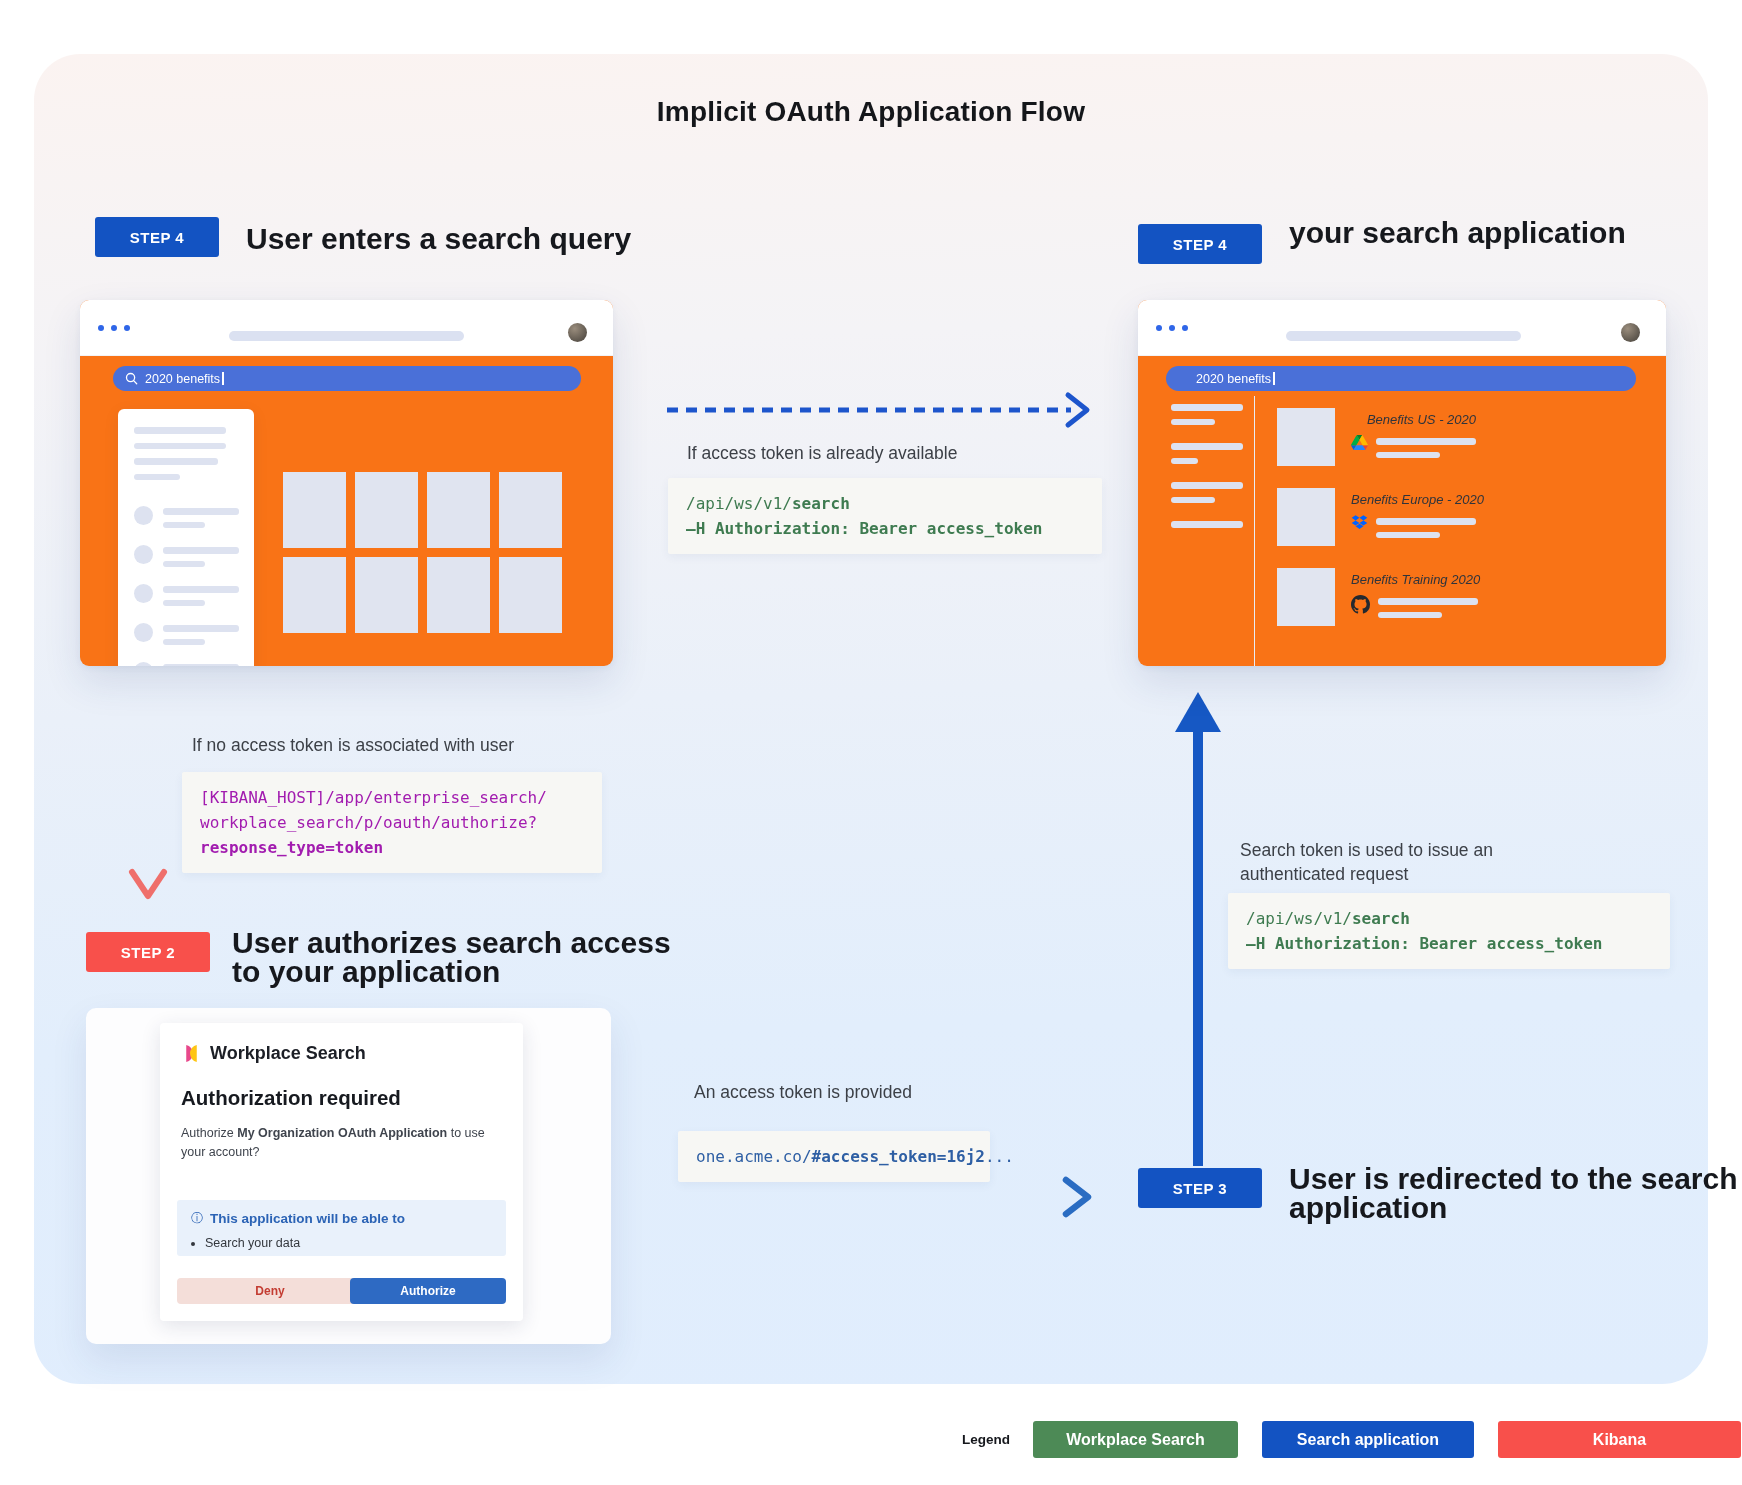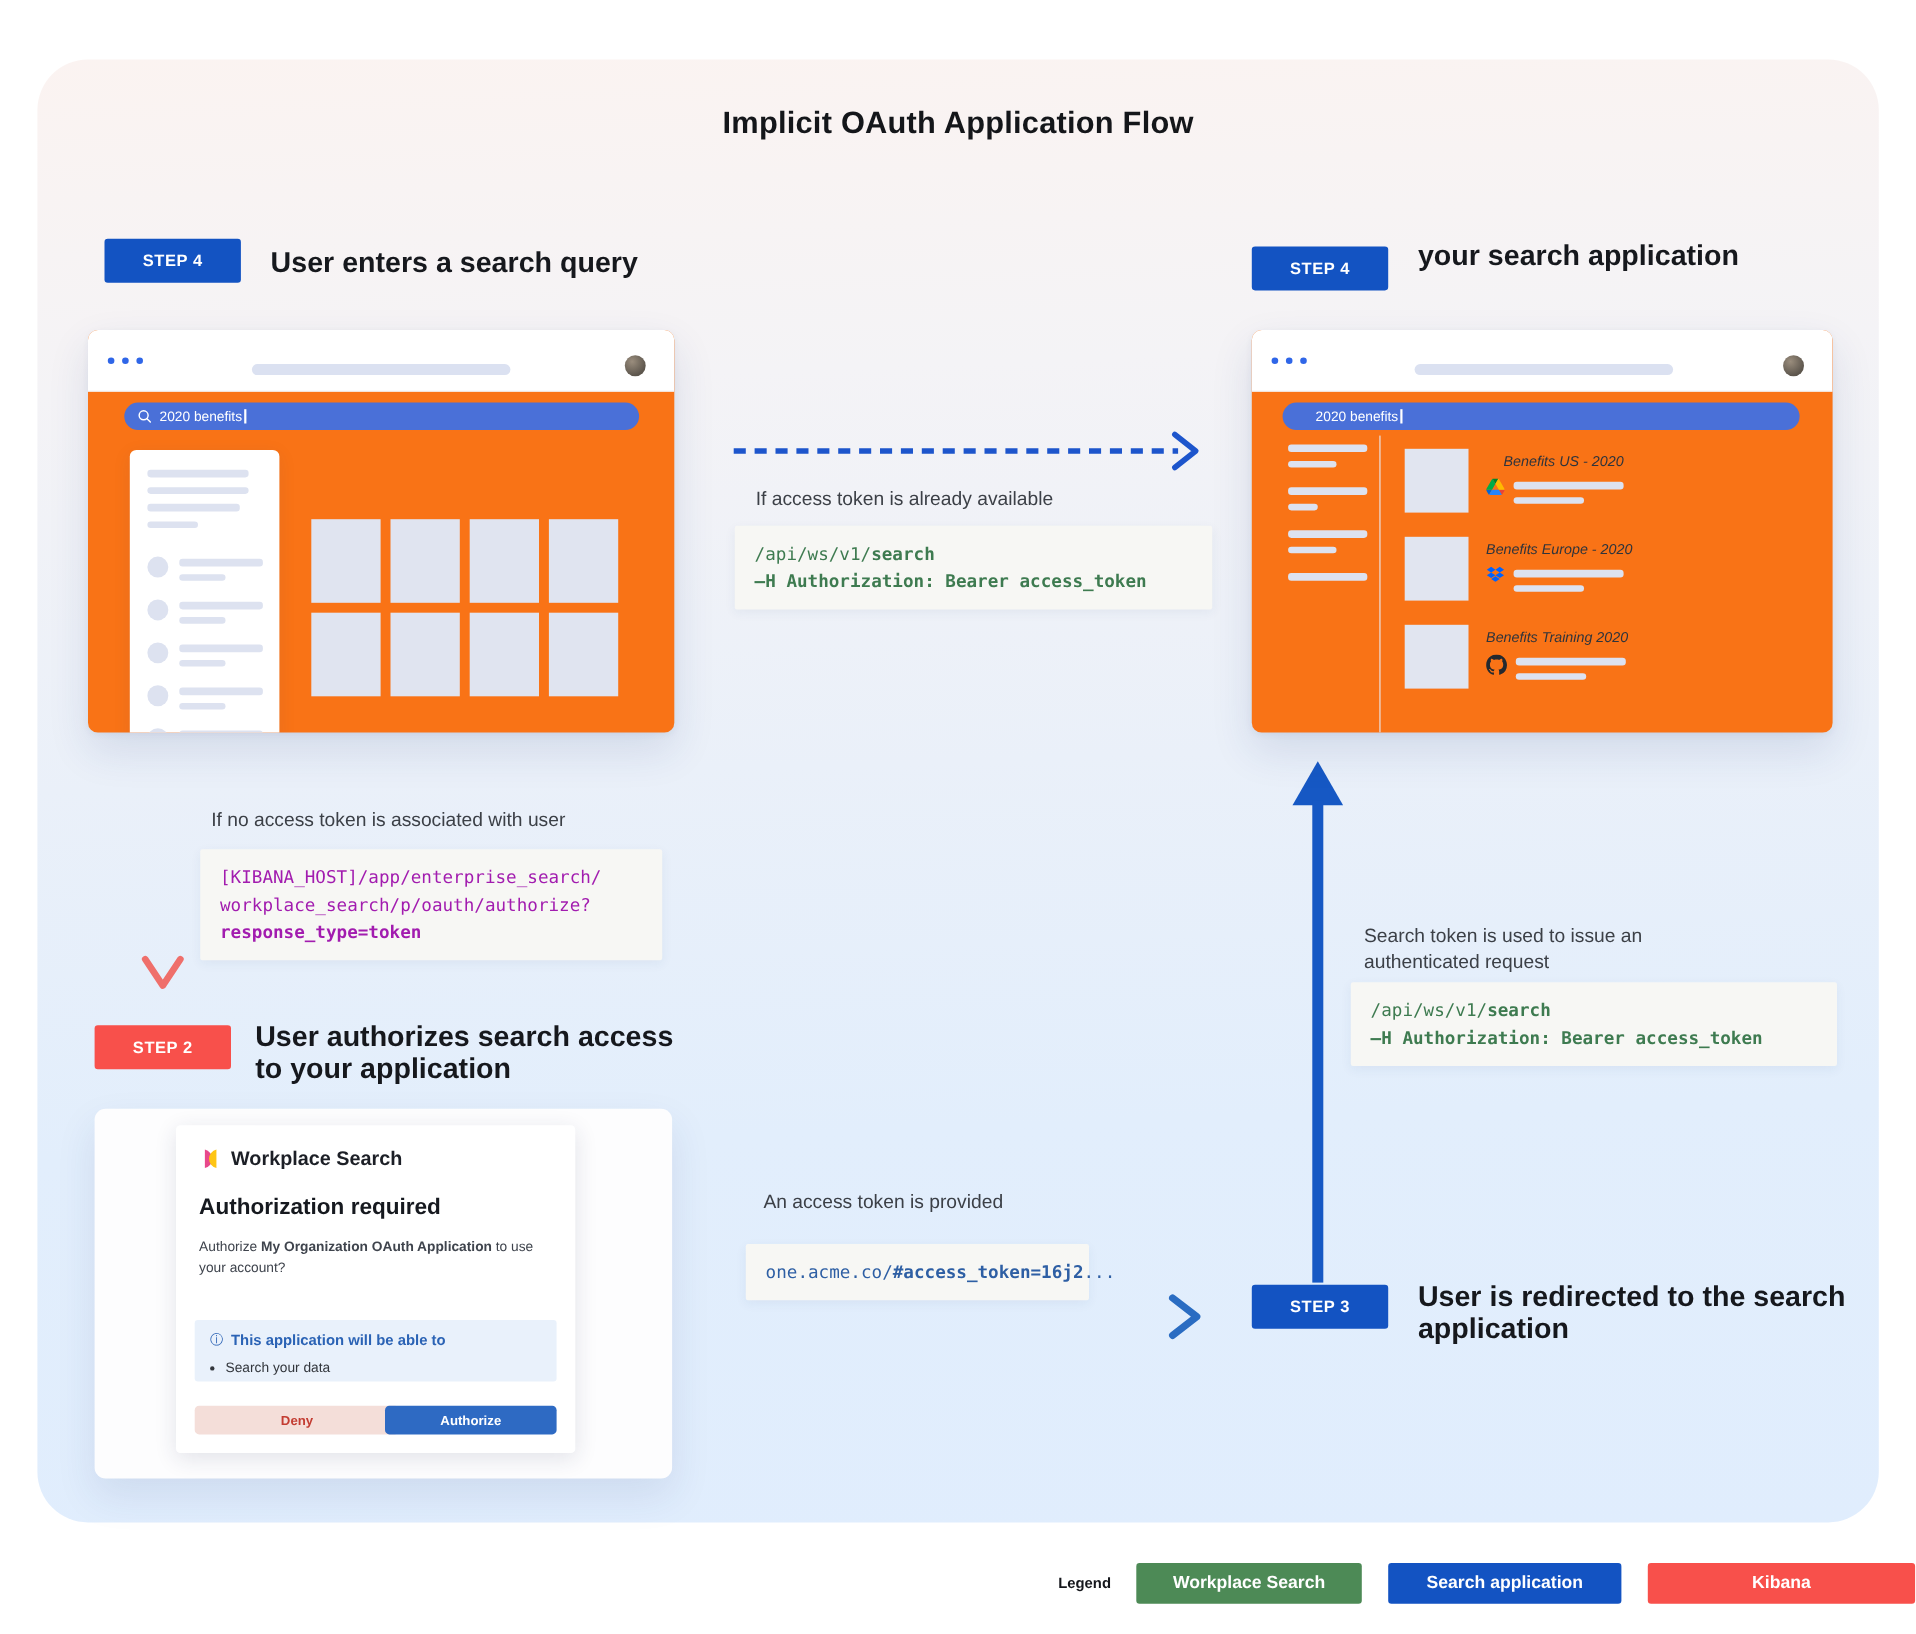--- a/index.html
+++ b/index.html
@@ -7,21 +7,21 @@
   .page { position:relative; width:1742px; height:1485px; background:#fff; overflow:hidden; }
   .container { position:absolute; left:34px; top:54px; width:1674px; height:1330px; border-radius:46px;
     background:linear-gradient(178deg,#fbf3f1 0%,#f4f3f6 22%,#eaf0f9 48%,#e2eefc 72%,#e0edfd 100%); }
   .title { position:absolute; left:34px; top:96px; width:1674px; text-align:center;
     font-size:28px; font-weight:bold; color:#14161a; letter-spacing:.2px; }
 
   .badge { position:absolute; width:124px; height:40px; display:flex; align-items:center; justify-content:center;
     color:#fff; font-size:15px; font-weight:bold; letter-spacing:.5px; border-radius:3px; }
   .badge.blue { background:#1353c2; }
   .badge.red  { background:#f8504b; }
-  .step-label { position:absolute; font-size:26px; font-weight:bold; color:#16181d; line-height:29px; }
+  .step-label { position:absolute; font-size:30px; font-weight:bold; color:#16181d; line-height:29px; }
 
   
   .browser { position:absolute; background:#f97316; border-radius:9px; overflow:hidden;
     box-shadow:0 16px 38px rgba(35,60,120,.12), 0 2px 6px rgba(35,60,120,.06);text-align:right; }
   .chrome { position:absolute; left:0; top:0; right:0; height:56px; background:#fff; border-bottom:1px solid #f1f3f8; }
   .dots { position:absolute; left:18px; top:25px; display:flex; gap:7px; }
   .dots i { width:6px; height:6px; border-radius:50%; background:#2f66e8; }
   .addr { position:absolute; top:31px; height:10px; border-radius:5px; background:#dbe1f1; }
   .avatar { position:absolute; top:23px; width:19px; height:19px; border-radius:50%;
     background:radial-gradient(circle at 35% 30%,#9a8d7d,#5d564d 70%); }

